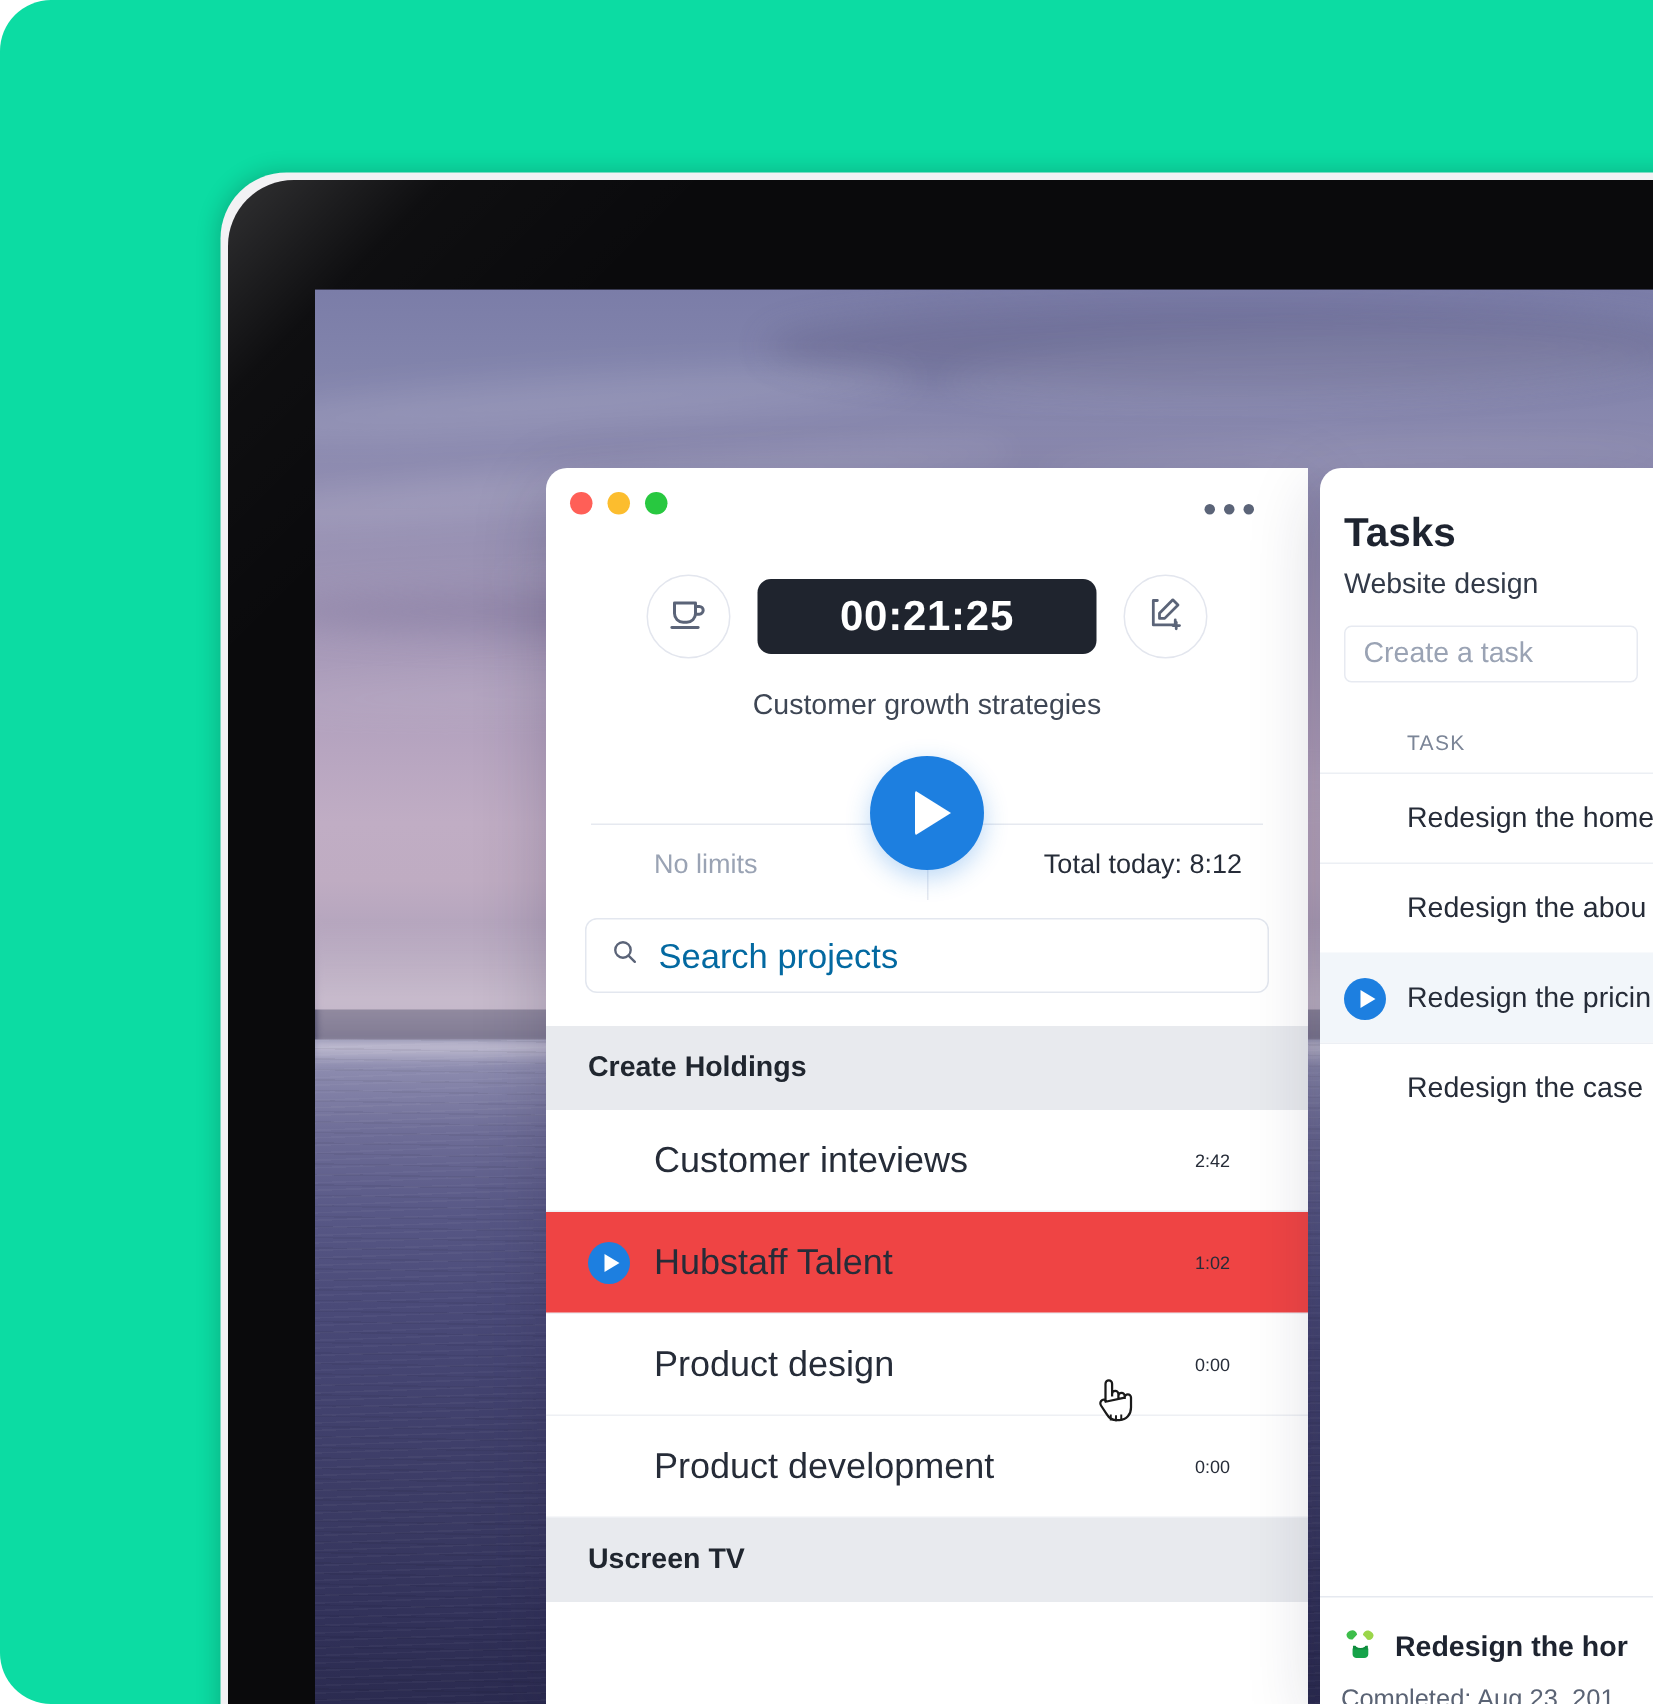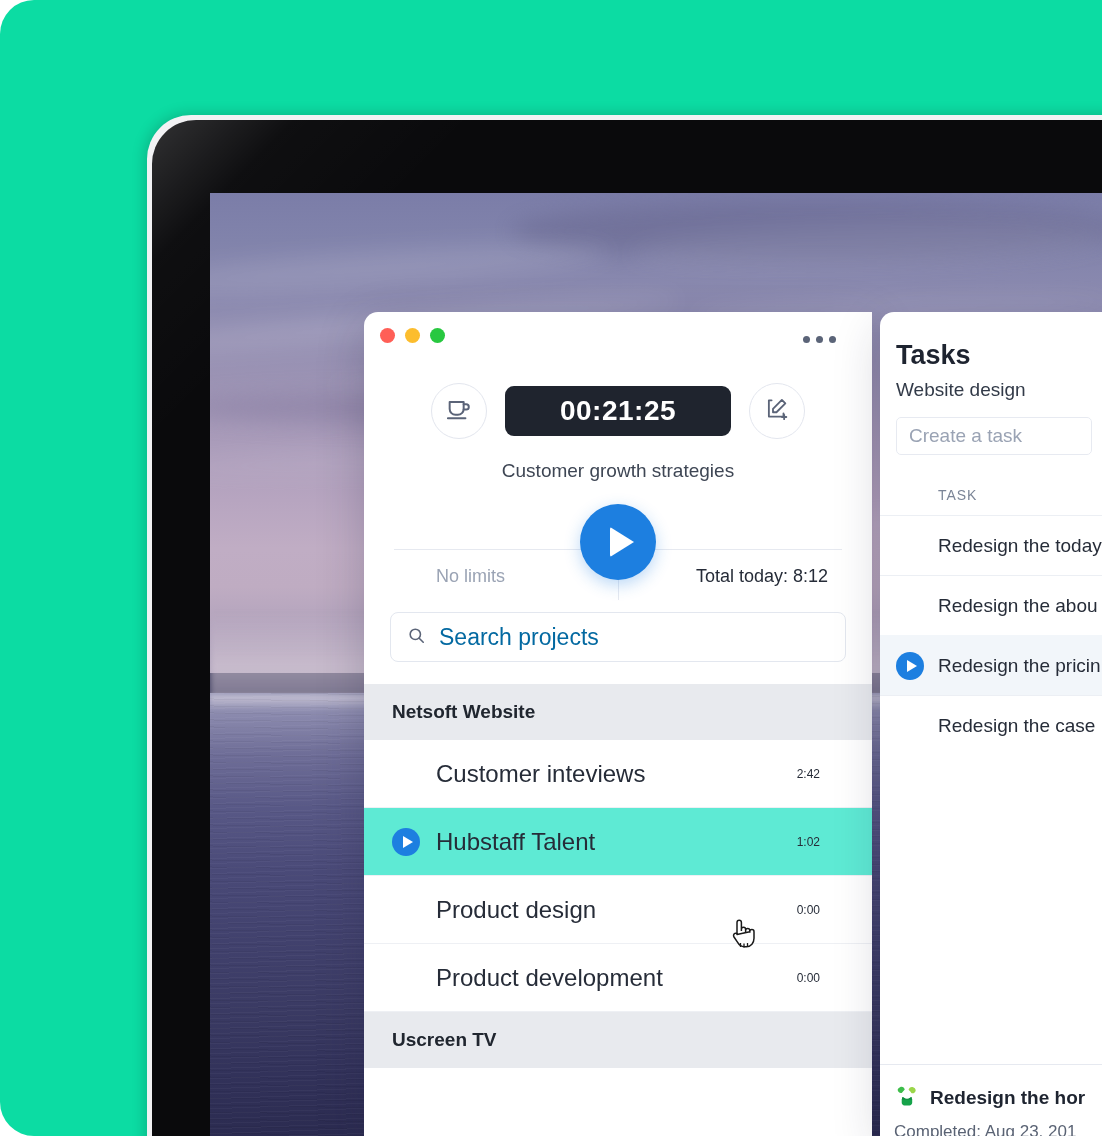--- a/index.html
+++ b/index.html
@@ -321,21 +321,21 @@
   }
   .proj-row {
     position: relative;
     height: 68px;
     display: flex;
     align-items: center;
     border-bottom: 1px solid #eef0f4;
     background: #fff;
     box-sizing: border-box;
   }
-  .proj-row.active { background: #5eead4; }
+  .proj-row.active { background: #ef4444; }
   .row-play {
     position: absolute;
     left: 28px;
     width: 28px; height: 28px;
     border-radius: 50%;
     background: #1D7FE0;
     display: flex; align-items: center; justify-content: center;
   }
   .row-play .t {
     width: 0; height: 0;
@@ -588,21 +588,21 @@
         <svg width="19" height="19" viewBox="0 0 24 24" fill="none" stroke="#5b6478" stroke-width="2" stroke-linecap="round">
           <circle cx="10.5" cy="10.5" r="6.5"></circle>
           <line x1="15.4" y1="15.4" x2="20.5" y2="20.5"></line>
         </svg>
       </span>
       <span class="search-text">Search projects</span>
     </div>
 
     <div class="list-area">
 
-      <div class="group-head">Netsoft Website</div>
+      <div class="group-head">Create Holdings</div>
 
       <div class="proj-row">
         <span class="proj-name">Customer inteviews</span>
         <span class="proj-time">2:42</span>
       </div>
 
       <div class="proj-row active">
         <span class="row-play">
             <span class="t"></span>
           </span>
@@ -642,21 +642,21 @@
 
     <div class="create-box">
       <span class="create-text">Create a task</span>
     </div>
 
     <div class="task-col-head">TASK</div>
 
     <div class="task-list">
 
       <div class="task-row">
-        <span class="task-name">Redesign the today</span>
+        <span class="task-name">Redesign the home</span>
       </div>
 
       <div class="task-row">
         <span class="task-name">Redesign the abou</span>
       </div>
 
       <div class="task-row active">
         <span class="task-row-play">
             <span class="t"></span>
           </span>

